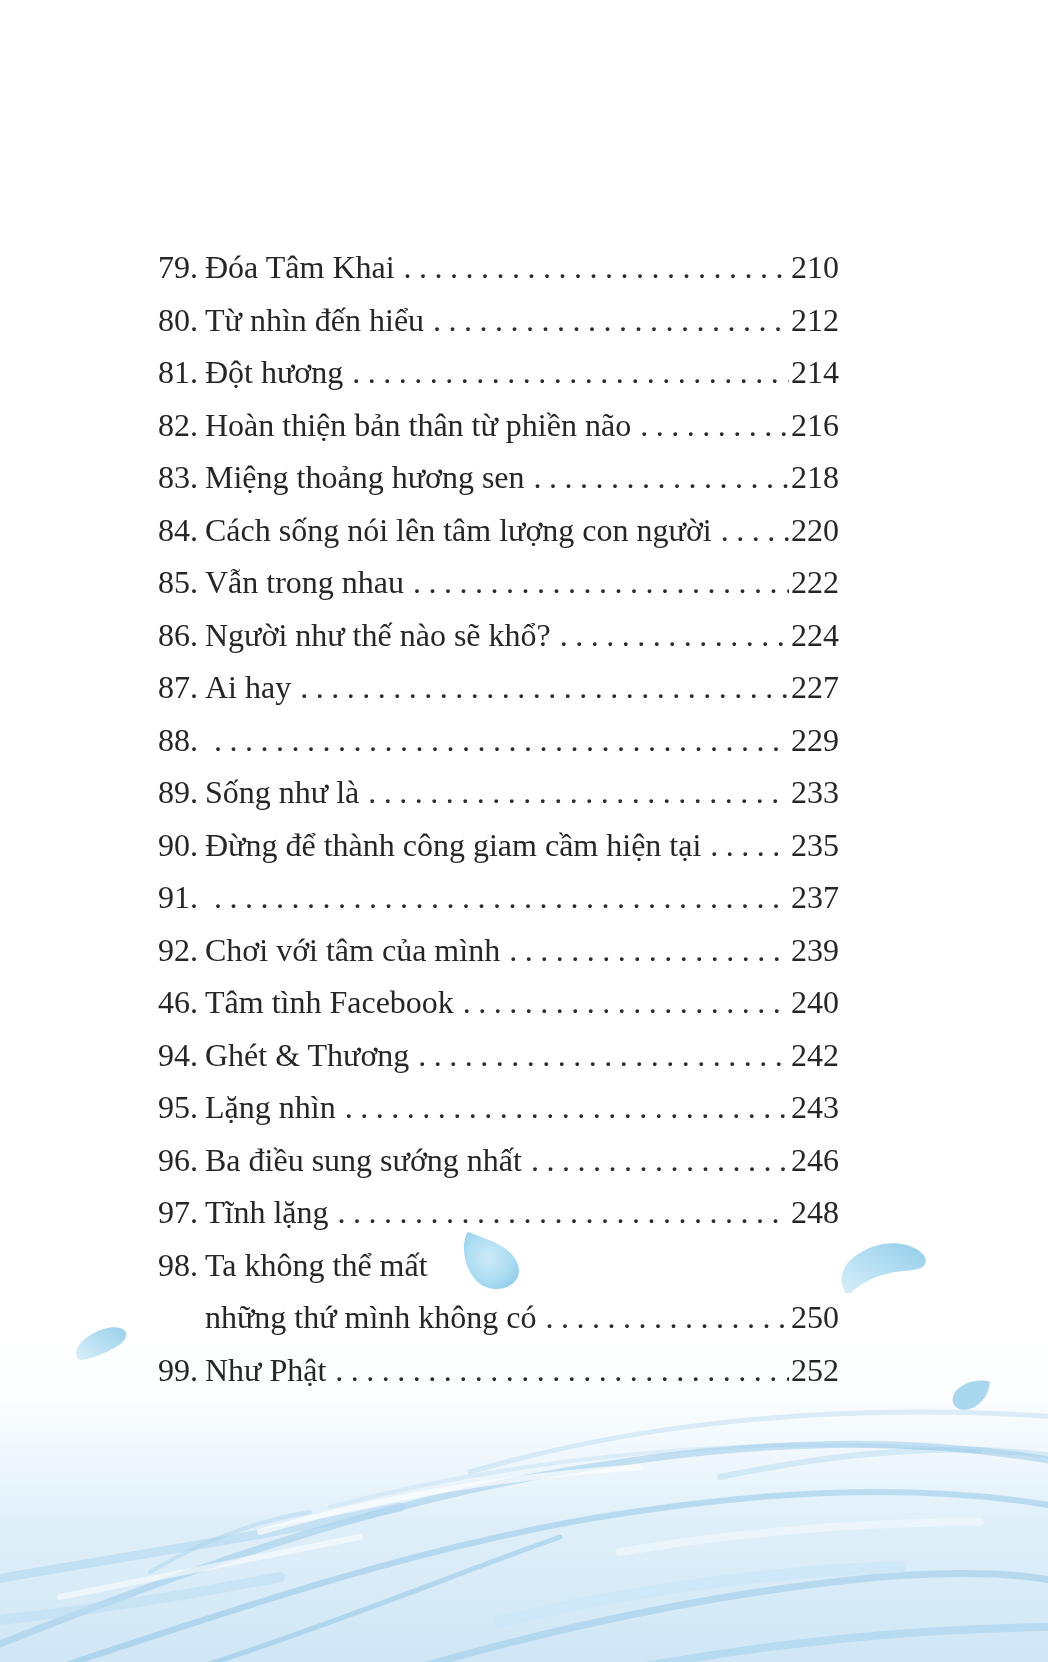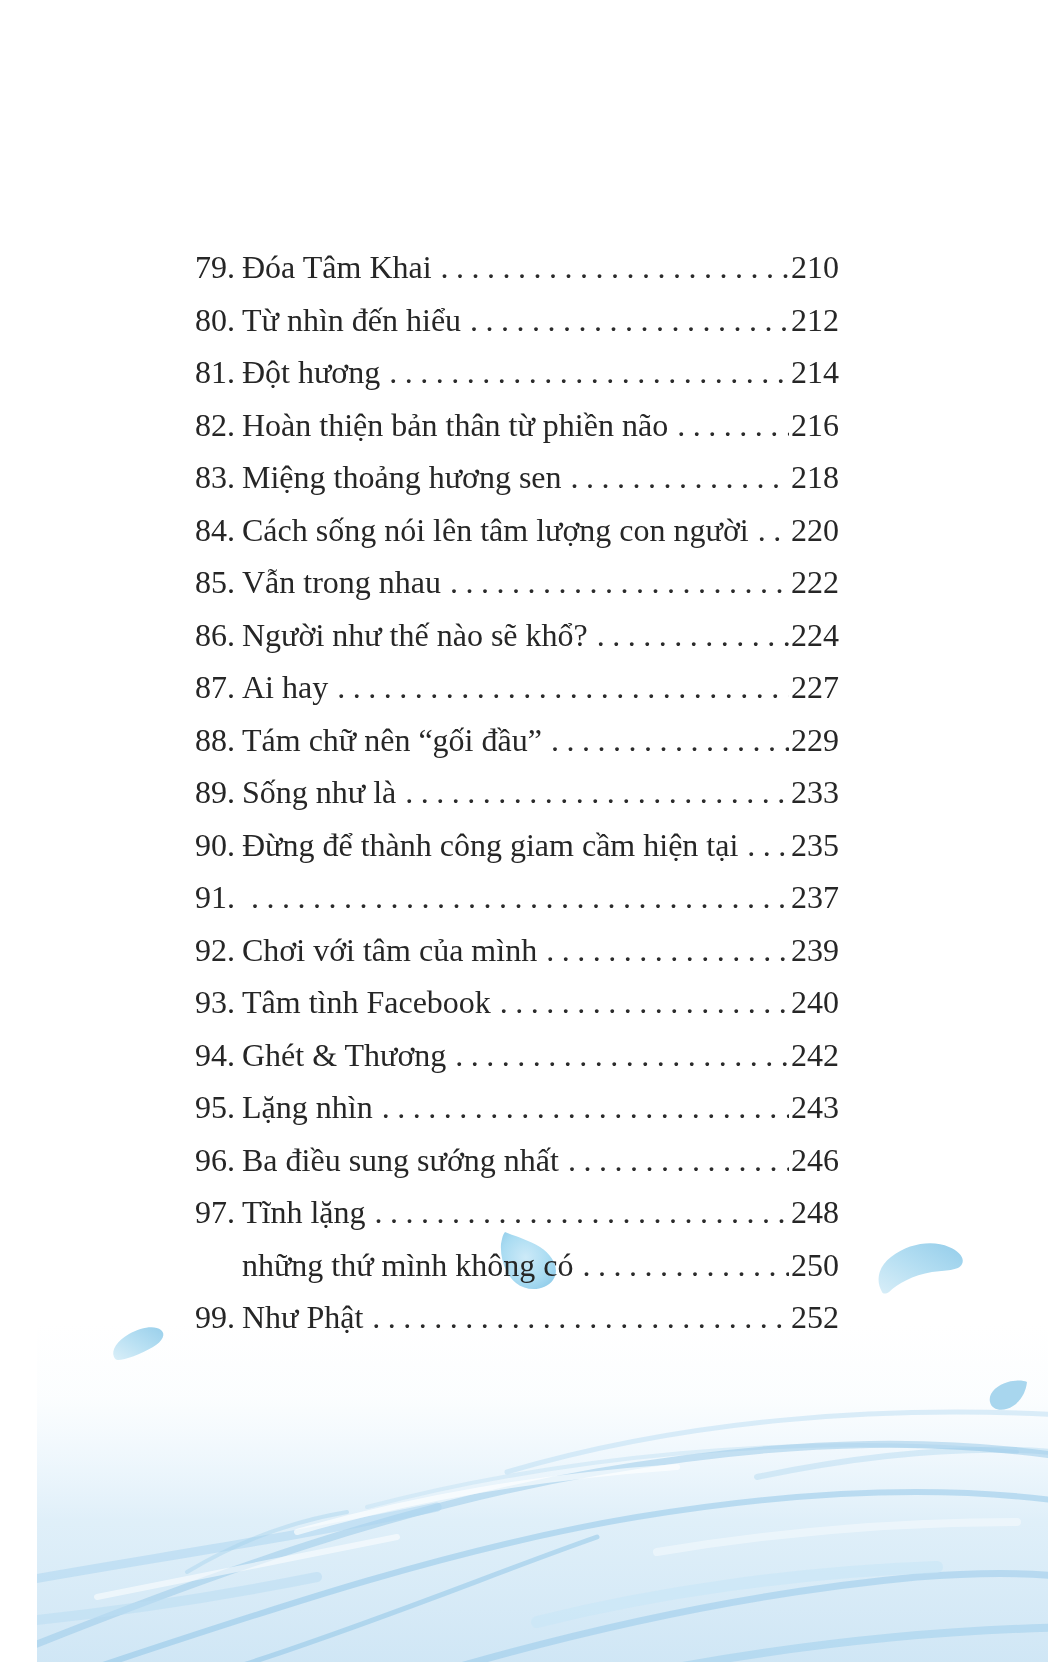--- a/index.html
+++ b/index.html
@@ -6,21 +6,20 @@
   body {
     width: 1048px; height: 1662px;
     background: #ffffff;
     overflow: hidden;
     position: relative;
     font-family: "Liberation Serif", "DejaVu Serif", serif;
   }
   .page {
     position: absolute; inset: 0;
     background: #ffffff;
-    margin-left: 37px;
   }
   
   .toc {
     position: absolute;
     top: 241px; left: 158px; right: 209px;
     font-size: 32px;
     line-height: 52.5px;
     color: #262626;
     z-index: 2;
   }
@@ -156,21 +155,20 @@
         <span class="pg">224</span>
       </div>
       <div class="toc-line">
         <span class="num">87.</span>
         <span class="title">Ai hay</span>
         <span class="dots">................................................................................</span>
         <span class="pg">227</span>
       </div>
       <div class="toc-line">
         <span class="num">88.</span>
-        <span class="title">Tám chữ nên “gối đầu”</span>
         <span class="dots">................................................................................</span>
         <span class="pg">229</span>
       </div>
       <div class="toc-line">
         <span class="num">89.</span>
         <span class="title">Sống như là</span>
         <span class="dots">................................................................................</span>
         <span class="pg">233</span>
       </div>
       <div class="toc-line">
@@ -184,21 +182,21 @@
         <span class="dots">................................................................................</span>
         <span class="pg">237</span>
       </div>
       <div class="toc-line">
         <span class="num">92.</span>
         <span class="title">Chơi với tâm của mình</span>
         <span class="dots">................................................................................</span>
         <span class="pg">239</span>
       </div>
       <div class="toc-line">
-        <span class="num">93.</span>
+        <span class="num">46.</span>
         <span class="title">Tâm tình Facebook</span>
         <span class="dots">................................................................................</span>
         <span class="pg">240</span>
       </div>
       <div class="toc-line">
         <span class="num">94.</span>
         <span class="title">Ghét &amp; Thương</span>
         <span class="dots">................................................................................</span>
         <span class="pg">242</span>
       </div>
@@ -214,20 +212,24 @@
         <span class="dots">................................................................................</span>
         <span class="pg">246</span>
       </div>
       <div class="toc-line">
         <span class="num">97.</span>
         <span class="title">Tĩnh lặng</span>
         <span class="dots">................................................................................</span>
         <span class="pg">248</span>
       </div>
       <div class="toc-line">
+        <span class="num">98.</span>
+        <span class="title">Ta không thể mất</span>
+      </div>
+      <div class="toc-line">
         <span class="num"></span>
         <span class="title">những thứ mình không có</span>
         <span class="dots">................................................................................</span>
         <span class="pg">250</span>
       </div>
       <div class="toc-line">
         <span class="num">99.</span>
         <span class="title">Như Phật</span>
         <span class="dots">................................................................................</span>
         <span class="pg">252</span>

